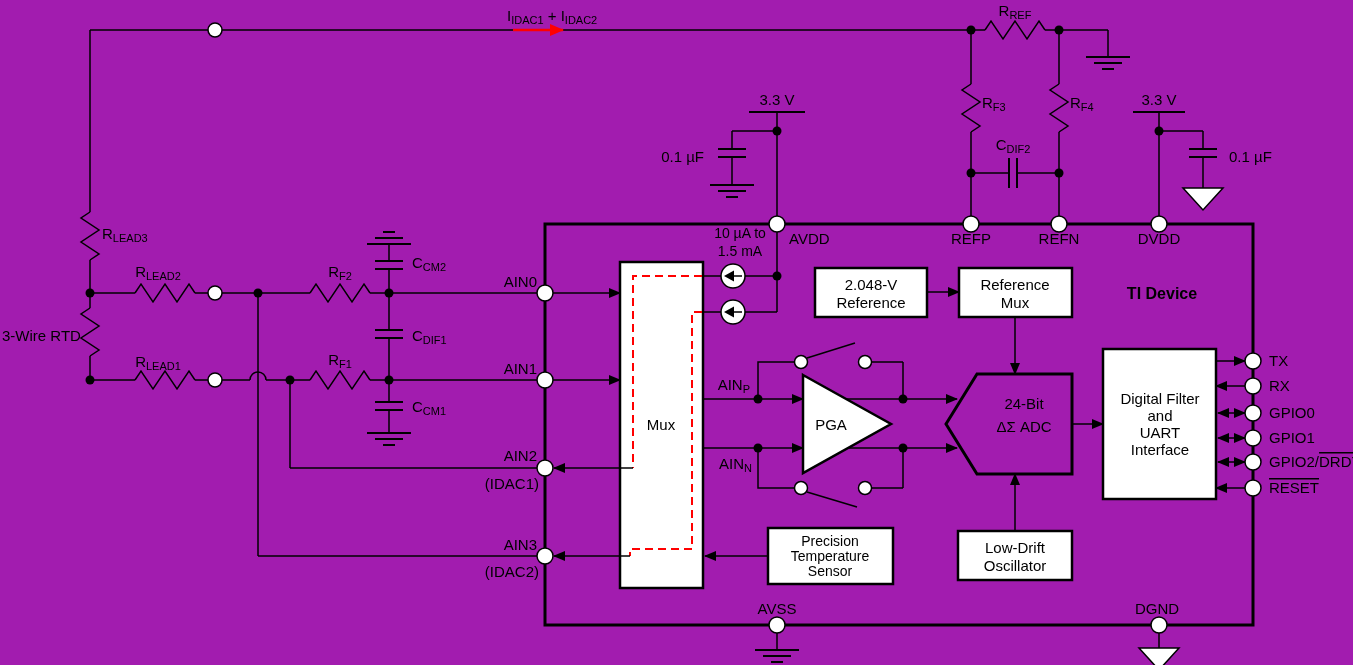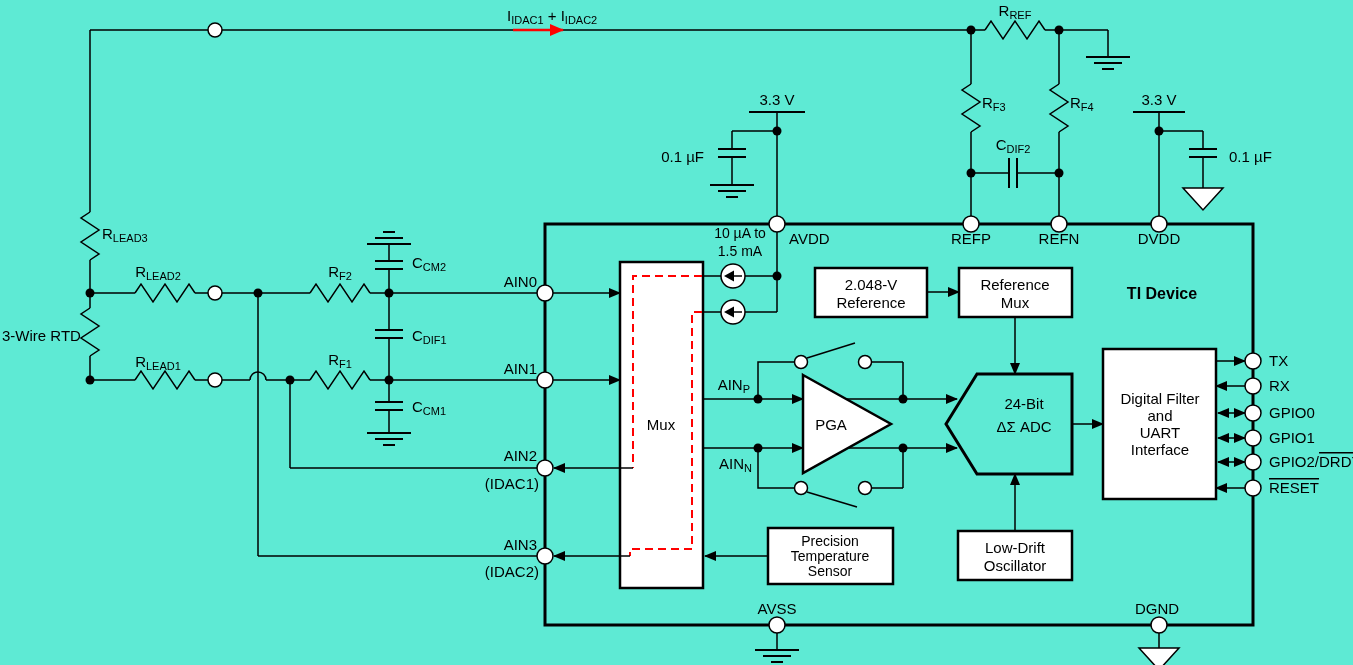--- a/index.html
+++ b/index.html
@@ -1,16 +1,16 @@
 <!DOCTYPE html>
 <html><head>
 <meta charset="utf-8">
 <style>
   html,body{margin:0;padding:0;background:#fff;}
-  .stage{width:1353px;height:665px;background:#5eead4;position:relative;overflow:hidden;}
+  .stage{width:1353px;height:665px;background:#a21caf;position:relative;overflow:hidden;}
   .t{font-family:"Liberation Sans","DejaVu Sans",sans-serif;font-size:15px;fill:#000;}
   .sm{font-size:14px;}
   .sub{font-size:11px;}
   .bold{font-weight:bold;font-size:16px;}
   .ovl{text-decoration:overline;}
   .w{stroke:#000;stroke-width:1.5;fill:none;}
   .w2{stroke:#000;stroke-width:2;fill:none;}
   .blk{stroke:#000;stroke-width:2.5;fill:#fff;}
   .dev{stroke:#000;stroke-width:3;fill:none;}
   .dot{fill:#000;stroke:none;}

